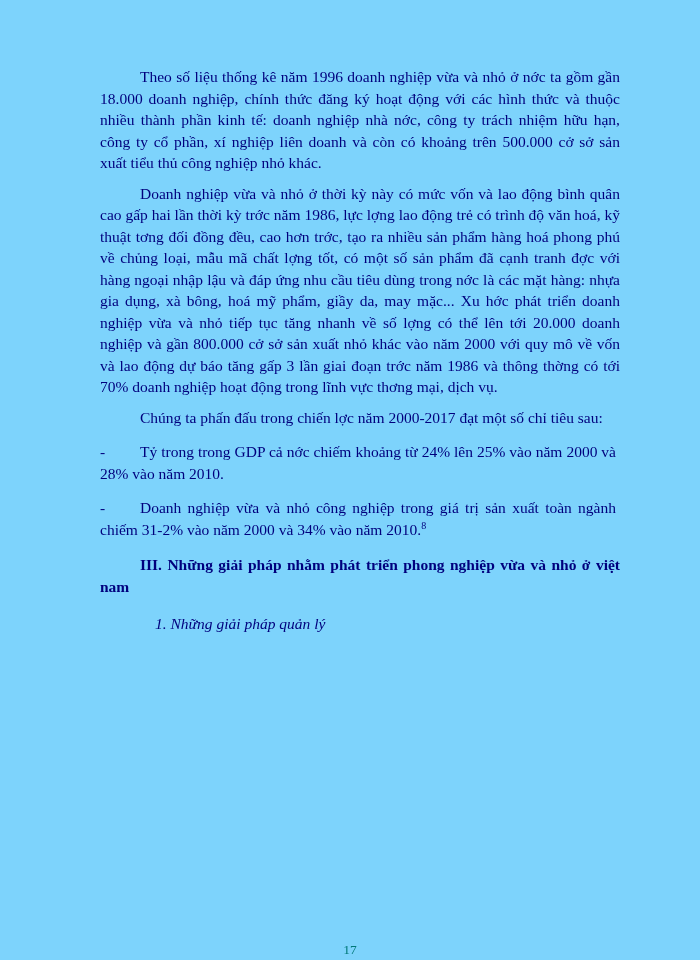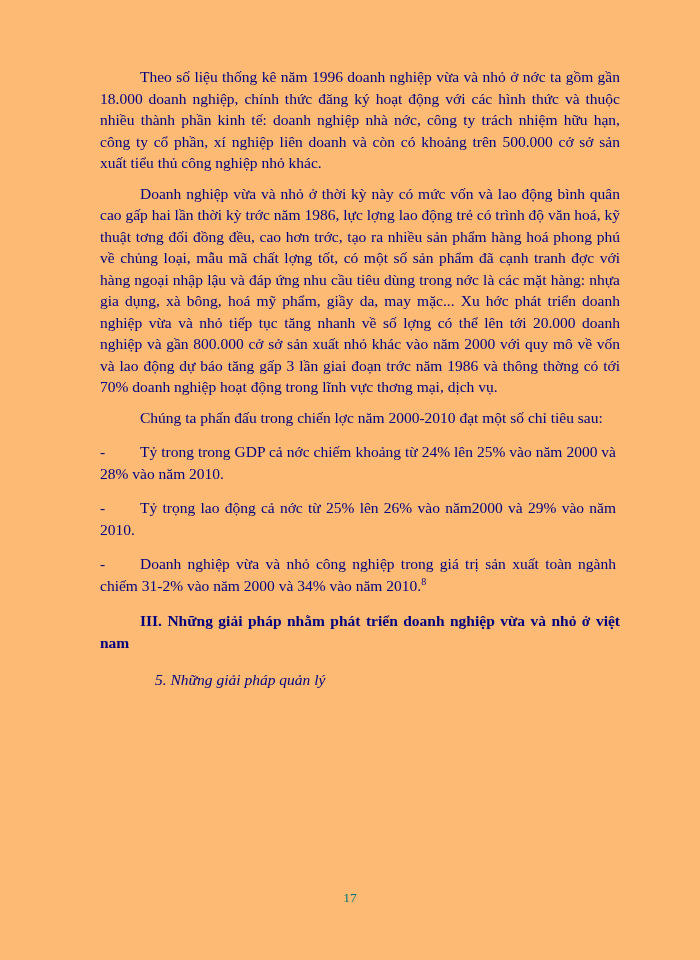--- a/index.html
+++ b/index.html
@@ -7,21 +7,21 @@
   body {
     width: 700px;
     height: 960px;
     background: #ffffff;
     font-family: "Liberation Serif", "DejaVu Serif", serif;
   }
   .page {
     position: relative;
     width: 700px;
     height: 960px;
-    background: #fdba74;
+    background: #7dd3fc;
     color: #00007d;
     overflow: hidden;
   }
   .content {
     position: absolute;
     left: 100px;
     top: 66px;
     width: 520px;
   }
   .body-para {
@@ -79,49 +79,48 @@
     line-height: 15px;
     color: #00007d;
   }
   .footnote-text sup {
     font-size: 8.5px;
     line-height: 0;
   }
   .page-number {
     position: absolute;
     left: 0;
-    top: 890px;
+    top: 942px;
     width: 700px;
     text-align: center;
     font-size: 13.5px;
     color: #007878;
   }
 </style>
 </head>
 <body>
 
 <div class="page">
 
   <div class="content">
 
     <p class="body-para">Theo số liệu thống kê năm 1996 doanh nghiệp vừa và nhỏ ở nớc ta gồm gần 18.000 doanh nghiệp, chính thức đăng ký hoạt động với các hình thức và thuộc nhiều thành phần kinh tế: doanh nghiệp nhà nớc, công ty trách nhiệm hữu hạn, công ty cổ phần, xí nghiệp liên doanh và còn có khoảng trên 500.000 cở sở sản xuất tiểu thủ công nghiệp nhỏ khác.</p>
 
     <p class="body-para">Doanh nghiệp vừa và nhỏ ở thời kỳ này có mức vốn và lao động bình quân cao gấp hai lần thời kỳ trớc năm 1986, lực lợng lao động trẻ có trình độ văn hoá, kỹ thuật tơng đối đồng đều, cao hơn trớc, tạo ra nhiều sản phẩm hàng hoá phong phú về chủng loại, mẫu mã chất lợng tốt, có một số sản phẩm đã cạnh tranh đợc với hàng ngoại nhập lậu và đáp ứng nhu cầu tiêu dùng trong nớc là các mặt hàng: nhựa gia dụng, xà bông, hoá mỹ phẩm, giầy da, may mặc... Xu hớc phát triển doanh nghiệp vừa và nhỏ tiếp tục tăng nhanh về số lợng có thể lên tới 20.000 doanh nghiệp và gần 800.000 cở sở sản xuất nhỏ khác vào năm 2000 với quy mô về vốn và lao động dự báo tăng gấp 3 lần giai đoạn trớc năm 1986 và thông thờng có tới 70% doanh nghiệp hoạt động trong lĩnh vực thơng mại, dịch vụ.</p>
 
 
-    <p class="body-para">Chúng ta phấn đấu trong chiến lợc năm 2000-2010 đạt một số chỉ tiêu sau:</p>
+    <p class="body-para">Chúng ta phấn đấu trong chiến lợc năm 2000-2017 đạt một số chỉ tiêu sau:</p>
 
     <p class="bullet"><span class="dash">-</span><span>Tỷ trong trong GDP cả nớc chiếm khoảng từ 24% lên 25% vào năm 2000 và 28% vào năm 2010.</span></p>
 
-    <p class="bullet"><span class="dash">-</span><span>Tỷ trọng lao động cả nớc từ 25% lên 26% vào năm2000 và 29% vào năm 2010.</span></p>
 
     <p class="bullet"><span class="dash">-</span><span>Doanh nghiệp vừa và nhỏ công nghiệp trong giá trị sản xuất toàn ngành chiếm 31-2% vào năm 2000 và 34% vào năm 2010.</span><sup class="fn-ref">8</sup></p>
 
-    <p class="section-heading">III. Những giải pháp nhằm phát triển doanh nghiệp vừa và nhỏ ở việt nam</p>
+    <p class="section-heading">III. Những giải pháp nhằm phát triển phong nghiệp vừa và nhỏ ở việt nam</p>
 
-    <p class="subsection-heading">5. Những giải pháp quản lý</p>
+    <p class="subsection-heading">1. Những giải pháp quản lý</p>
 
   </div>
 
 
   <div class="page-number">17</div>
 
 </div>
 
 </body></html>

